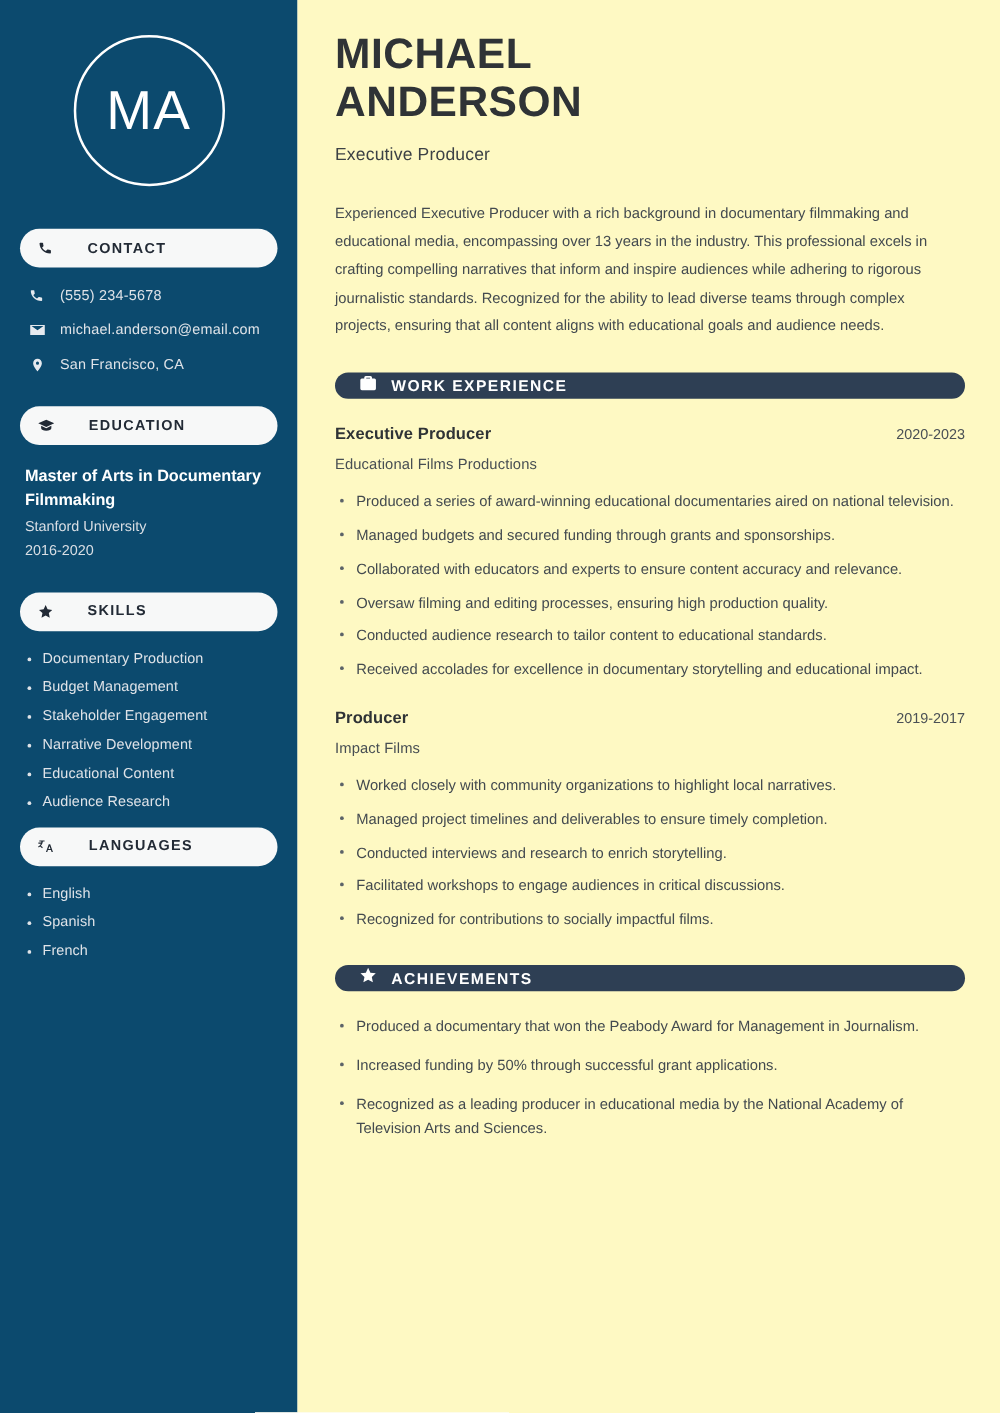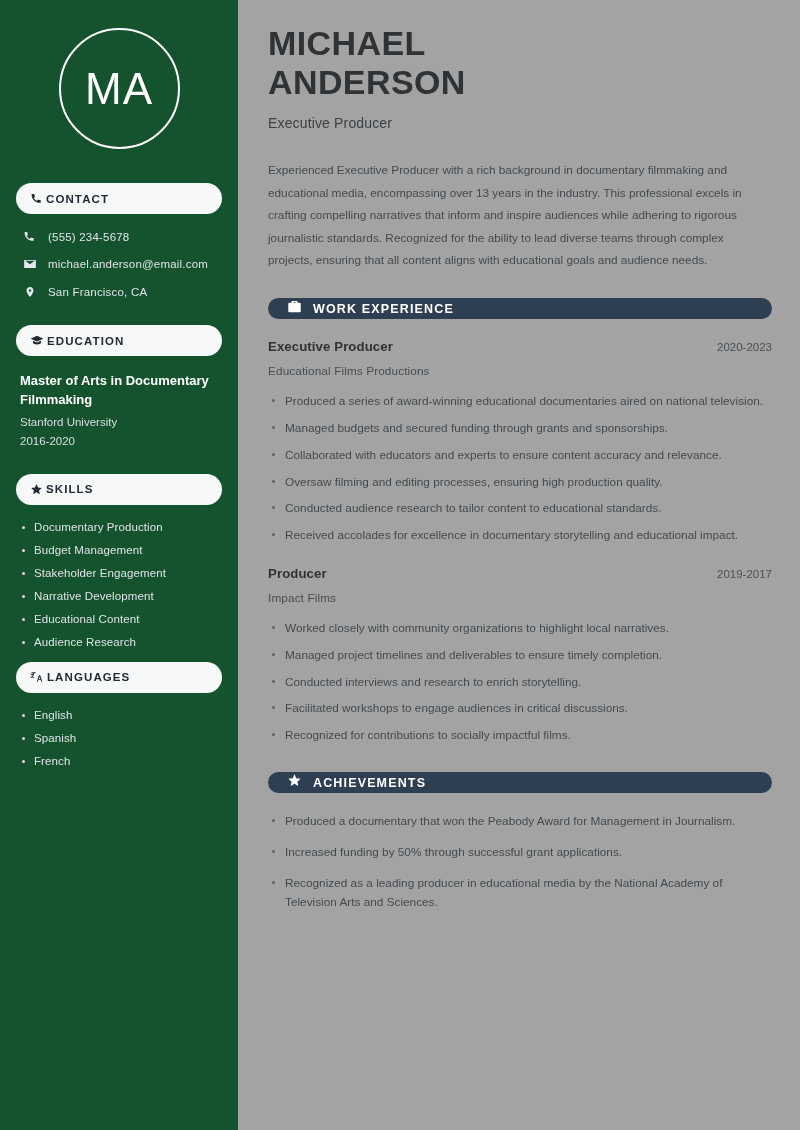--- a/index.html
+++ b/index.html
@@ -17,21 +17,21 @@
     height:1130px;
     display:flex;
     background:#f6f6f7;
     overflow:hidden;
   }
 
   
   .sidebar {
     width:238px;
     flex:0 0 238px;
-    background:#14532d;
+    background:#0c4a6e;
     padding:22px 0 30px 0;
     position:relative;
   }
 
   .avatar-wrap {
     display:flex;
     justify-content:center;
     margin-top:6px;
     margin-bottom:34px;
   }
@@ -54,21 +54,21 @@
 
   
   .pill {
     margin:0 16px 16px 16px;
     height:31px;
     background:#f7f8f8;
     border-radius:16px;
     display:flex;
     align-items:center;
     padding:0 14px;
-    gap:3px;
+    gap:27px;
   }
   .pill .pill-label {
     color:#222a35;
     font-size:11.5px;
     font-weight:bold;
     letter-spacing:1.1px;
   }
   .pill svg { display:block; }
 
   .sidebar-body { padding:0 18px; }
@@ -130,21 +130,21 @@
     height:3px;
     border-radius:50%;
     background:#dfe3e8;
   }
 
   .gap-before-pill { height:12px; }
 
   
   .main {
     flex:1 1 auto;
-    background:#a3a3a3;
+    background:#fef9c3;
     padding:24px 28px 30px 30px;
     position:relative;
   }
 
   .name {
     color:#2f3336;
     font-size:34px;
     font-weight:bold;
     line-height:1.16;
     letter-spacing:0.4px;

